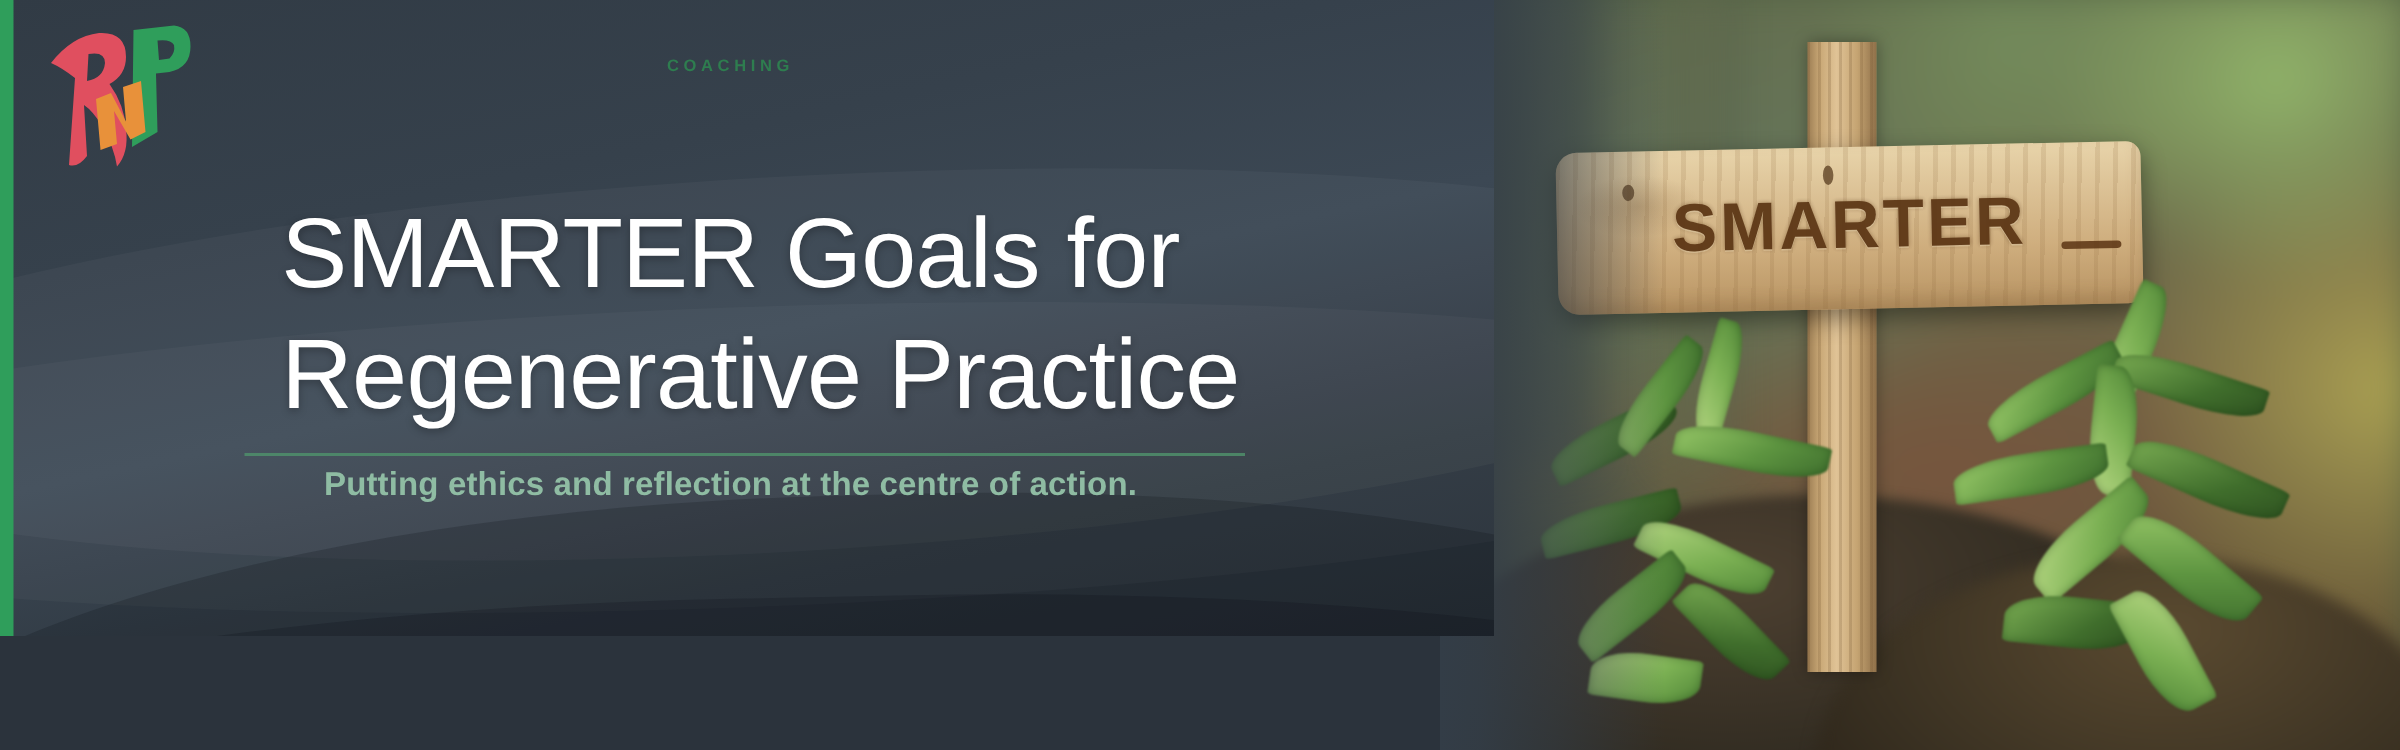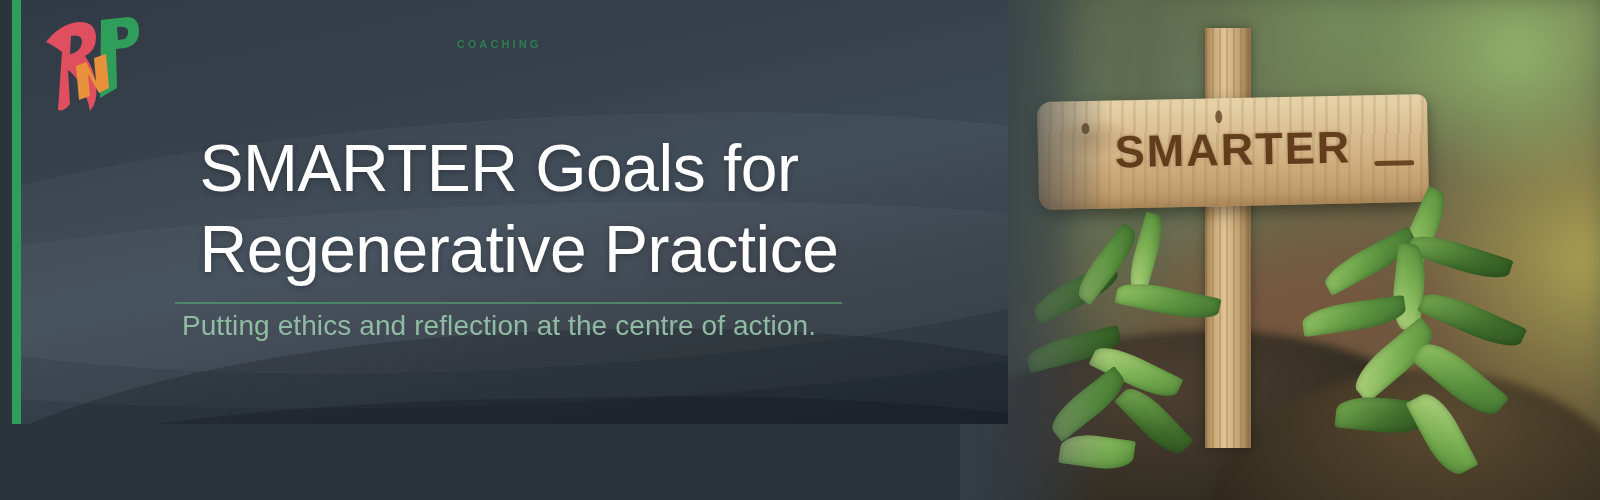--- a/index.html
+++ b/index.html
@@ -122,21 +122,21 @@
   .leaf.light{ background:linear-gradient(140deg,#bada86 0%,#7bb053 55%,#4e8436 100%); }
 
   
   .photo-fade {
     position:absolute; left:0; top:0; width:150px; height:100%;
     background:linear-gradient(90deg,#333d47 0%, rgba(51,61,71,.92) 18%, rgba(51,61,71,.55) 55%, rgba(51,61,71,0) 100%);
   }
 
   
   .panel {
-    position:absolute; left:12px; top:0;
+    position:absolute; left:0; top:0;
     width:996px; height:424px;
     background:linear-gradient(168deg,#313b45 0%,#36414c 30%,#3c4854 52%,#2e3740 78%,#262e36 100%);
     overflow:hidden;
   }
   .wave {
     position:absolute; pointer-events:none;
   }
   .wave.w1 {
     left:-180px; top:118px; width:1400px; height:250px;
     background:rgba(255,255,255,.035);
@@ -196,21 +196,21 @@
   .divider {
     position:absolute; left:163px; top:302px;
     width:667px; height:2px;
     background:#4f8f6b;
     opacity:.85;
   }
 
   .subtitle {
     position:absolute; left:0; top:310px; width:974px;
     text-align:center;
-    font-size:28px; font-weight:400;
+    font-size:22px; font-weight:700;
     color:#8fbca3;
     letter-spacing:.1px;
   }
 </style>
 </head>
 <body>
 
 <div class="banner">
 
   <div class="photo">

